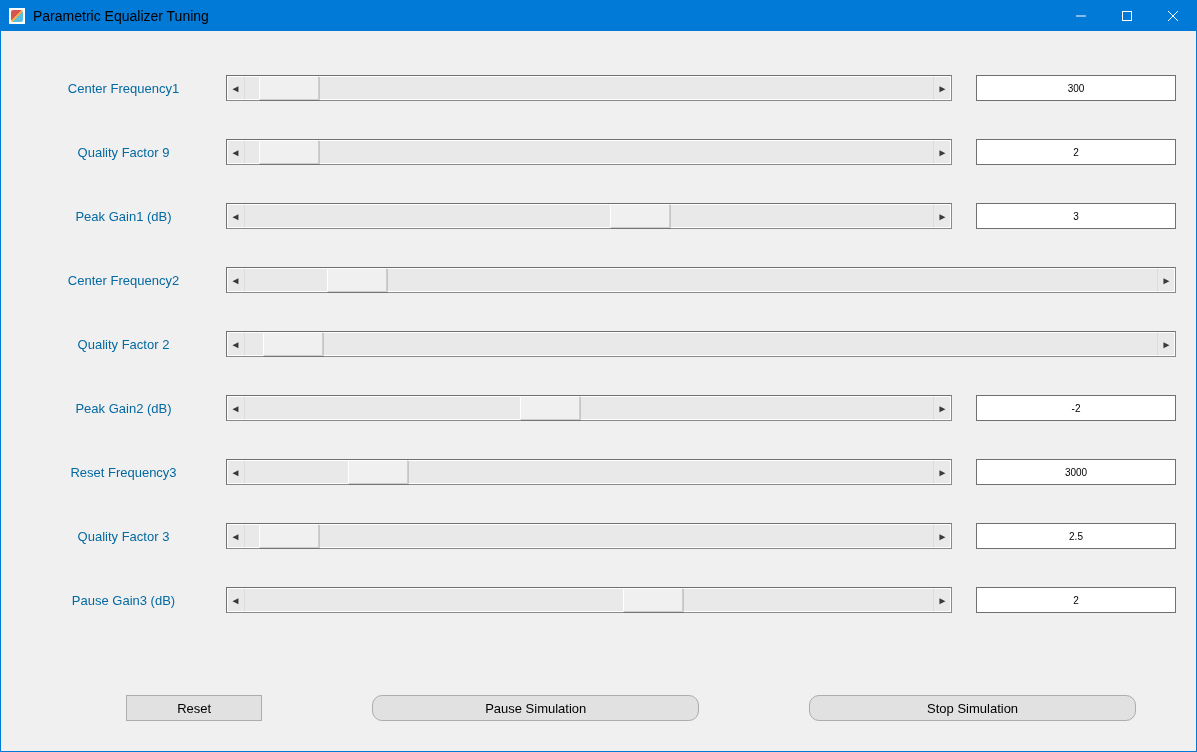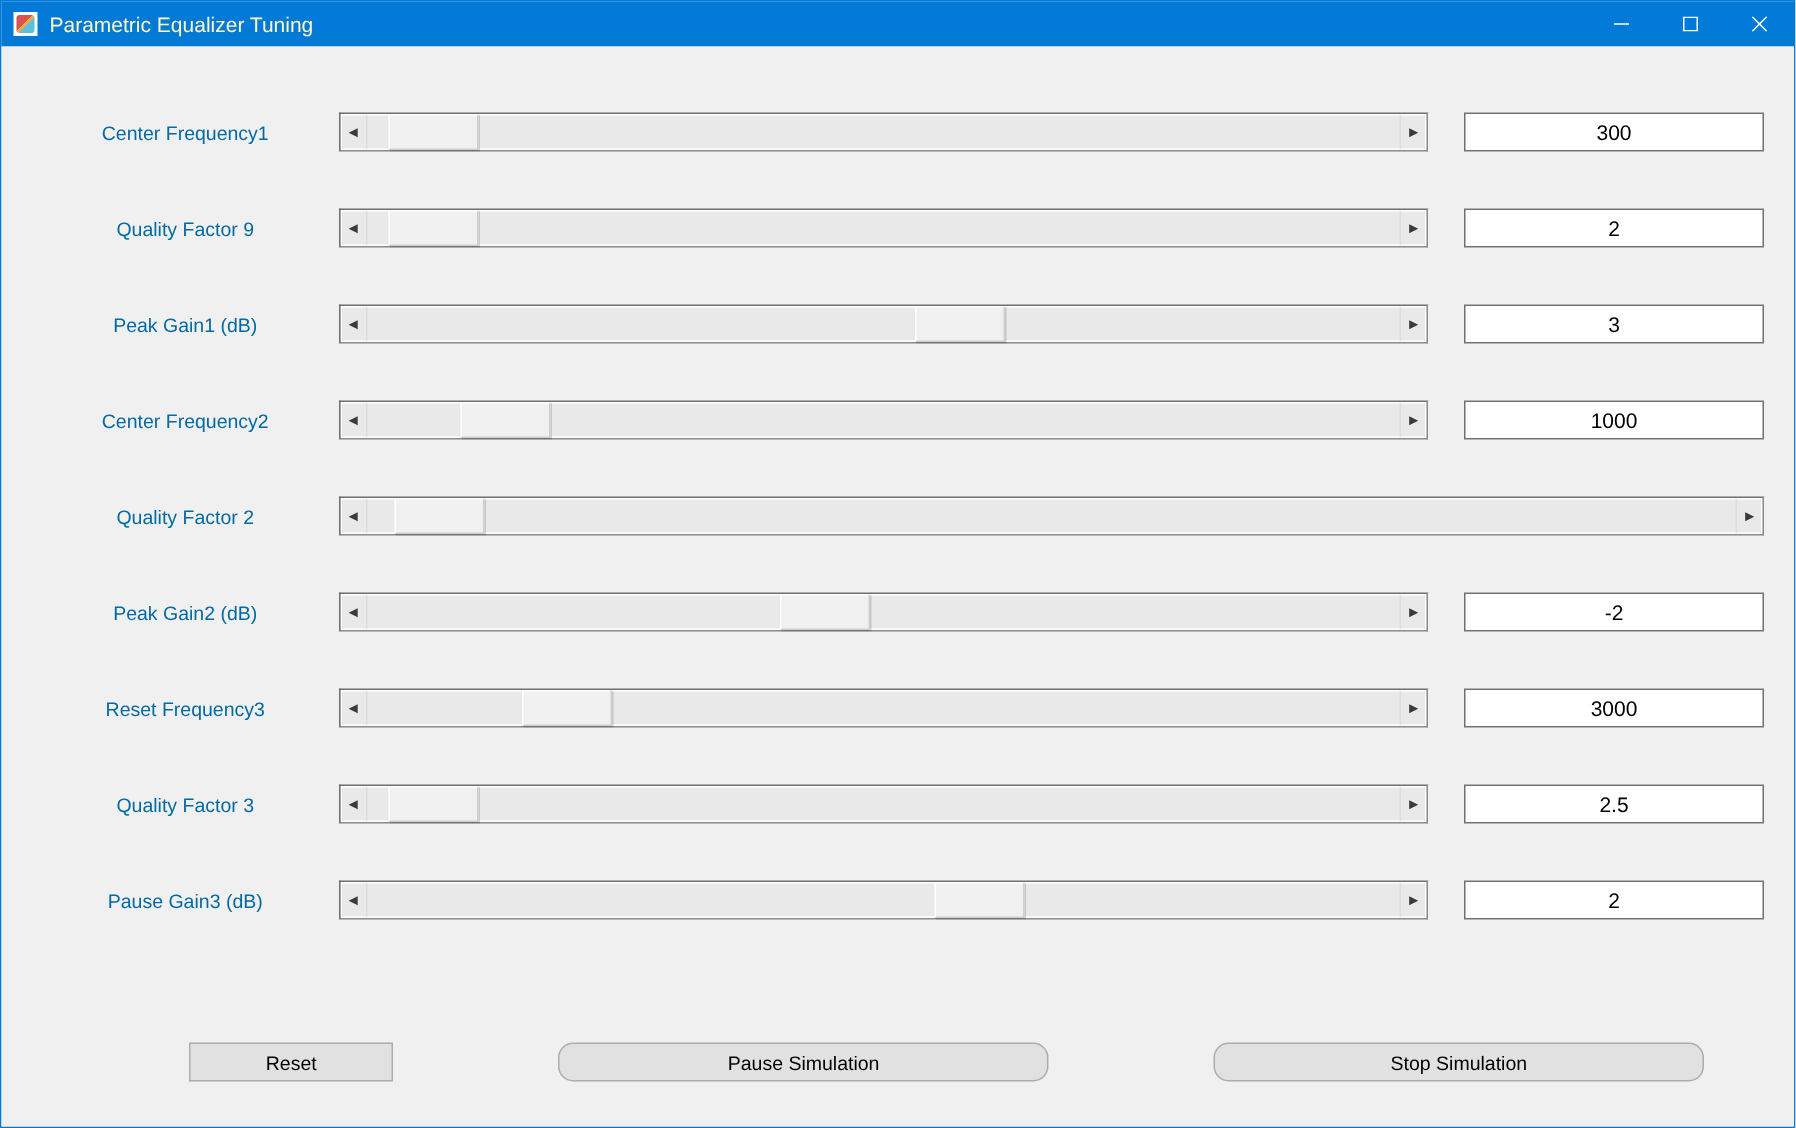--- a/index.html
+++ b/index.html
@@ -1,39 +1,39 @@
 <!DOCTYPE html>
 <html><head>
 <meta charset="utf-8">
 <style>
   * { box-sizing: border-box; margin: 0; padding: 0; }
   html, body { width: 1197px; height: 752px; font-family: "Segoe UI", Arial, sans-serif; background: #fff; overflow: hidden; }
 
   .window { width: 1197px; height: 752px; border: 1px solid #0079d7; background: #f0f0f0; display: flex; flex-direction: column; }
 
-  .titlebar { height: 30px; background: #0079d7; color: #fef9c3; display: flex; align-items: center; font-size: 14px; }
+  .titlebar { height: 30px; background: #0079d7; color: #000000; display: flex; align-items: center; font-size: 14px; }
   .titlebar-icon { width: 16px; height: 16px; margin: 0 8px 0 8px; background: #fff; position: relative; display: inline-block; }
   .titlebar-icon::after { content: ""; position: absolute; left: 2px; top: 2px; width: 12px; height: 12px; background: linear-gradient(135deg,#d9534f 0 45%,#f0ad4e 45% 55%,#5bc0de 55% 100%); border-radius: 2px; }
   .titlebar-title { flex: 0 0 auto; }
   .titlebar-spacer { flex: 1 1 auto; }
   .titlebar-btn { width: 46px; height: 30px; display: flex; align-items: center; justify-content: center; color: #fff; }
   .titlebar-btn svg { stroke: #fff; stroke-width: 1; fill: none; }
 
   .content { flex: 1 1 auto; background: #f0f0f0; padding: 44px 20px 20px 20px; display: flex; flex-direction: column; position: relative; }
 
   .row { display: flex; align-items: center; height: 26px; margin-bottom: 38px; }
   .row:last-of-type { margin-bottom: 0; }
   .label { width: 205px; text-align: center; font-size: 13px; color: #0369a1; }
   .sliderbox { flex: 1 1 auto; height: 26px; background: #e9e9e9; border: 1px solid #707070; border-bottom-color:#8a8a8a; border-right-color:#8a8a8a; display: flex; align-items: stretch; position: relative; box-shadow: inset 0 0 0 1px #fff; }
   .arrow { width: 18px; display: flex; align-items: center; justify-content: center; color:#3a3a3a; font-size:10px; user-select:none; cursor:pointer; }
   .arrow.left { border-right: 1px solid rgba(0,0,0,.05);} 
   .arrow.right{ border-left: 1px solid rgba(0,0,0,.05);} 
   .track { flex: 1 1 auto; position: relative; }
   .thumb { position: absolute; top: 0; bottom: 0; width: 60px; background: #f0f0f0; border: 1px solid #cfcfcf; border-top-color:#ffffff; border-left-color:#ffffff; box-shadow: 1px 1px 0 rgba(0,0,0,.15); }
-  .valuebox { width: 200px; height: 26px; margin-left: 24px; background:#fff; border:1px solid #707070; display:flex; align-items:center; justify-content:center; font-size:14px; }
+  .valuebox { width: 200px; height: 26px; margin-left: 24px; background:#fff; border:1px solid #707070; display:flex; align-items:center; justify-content:center; font-size:10px; }
 
   .footer { position:absolute; left:0; right:0; bottom:30px; display:flex; justify-content:flex-start; gap:110px; padding: 0 60px; }
   .btn { height:26px; background:#e1e1e1; border:1px solid #adadad; font-size:13px; display:flex; align-items:center; justify-content:center; cursor:pointer; }
   .btn-reset{ width:150px; margin-left:65px;} 
   .btn-wide{ width:360px;border-radius:10px; }
 </style>
 </head>
 <body>
 
 <div class="window">
@@ -96,21 +96,20 @@
         </div>
         <div class="row">
     <div class="label">Center Frequency2</div>
     <div class="sliderbox">
       <div class="arrow left">◄</div>
       <div class="track">
         <div class="thumb" style="left:9%"></div>
       </div>
       <div class="arrow right">►</div>
     </div>
-    <div class="valuebox">1000</div>
         </div>
         <div class="row">
     <div class="label">Quality Factor 2</div>
     <div class="sliderbox">
       <div class="arrow left">◄</div>
       <div class="track">
         <div class="thumb" style="left:2%"></div>
       </div>
       <div class="arrow right">►</div>
     </div>

